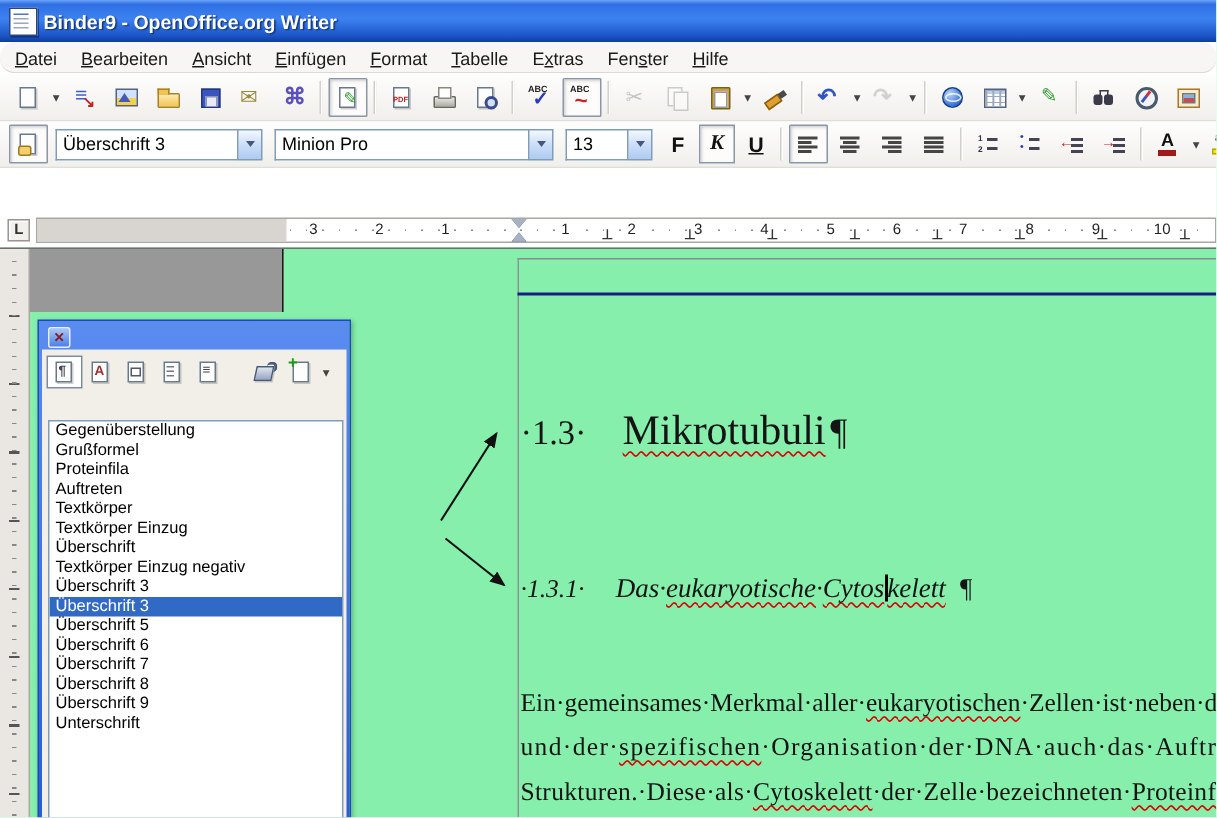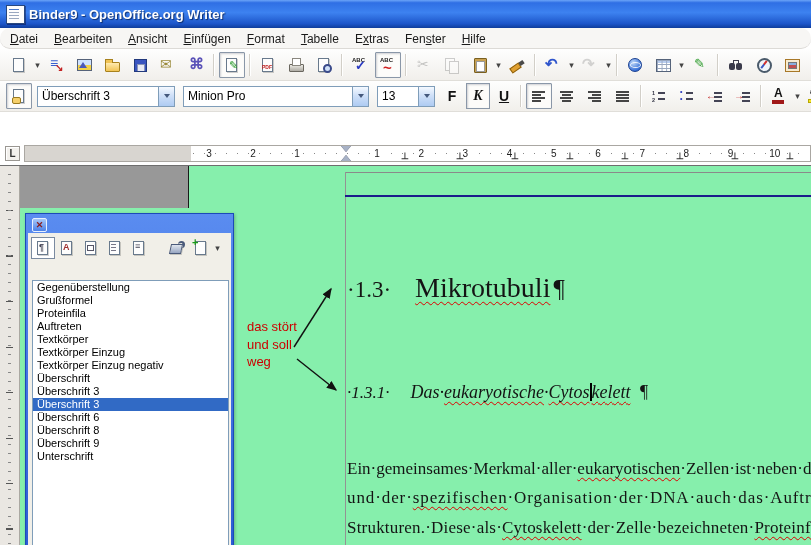--- a/index.html
+++ b/index.html
@@ -398,25 +398,20 @@
     <div class="blue-line"></div>
 
     <div class="doc h1line" id="h1line"><span class="h1num">·1.3·</span><span class="h1gap"></span><span class="h1text"><span class="wavy">Mikrotubuli</span></span><span class="pilcrow1">¶</span></div>
     <div class="doc h2line" id="h2line"><span class="h2num">·1.3.1·</span><span class="h2gap"></span><span class="h2text"><span>Das·</span><span class="wavy">eukaryotische</span><span>·</span><span class="wavy">Cytos</span><span class="cursor"></span><span class="wavy">kelett</span></span><span class="pilcrow2"> ¶</span></div>
     <div id="bodylines">
         <div class="doc bodyline" style="top: 292px; letter-spacing: 0px;"><span>Ein·gemeinsames·Merkmal·aller·</span><span class="wavy">eukaryotischen</span><span>·Zellen·ist·neben·de</span></div>
         <div class="doc bodyline" style="top: 321px; letter-spacing: 0.9px;"><span>und·der·</span><span class="wavy">spezifischen</span><span>·Organisation·der·DNA·auch·das·Auftreten·</span></div>
         <div class="doc bodyline" style="top: 351px; letter-spacing: 0.2px;"><span>Strukturen.·Diese·als·</span><span class="wavy">Cytoskelett</span><span>·der·Zelle·bezeichneten·</span><span class="wavy">Proteinfila</span></div>
       </div>
 
-    <div class="note" id="note" style="color: rgb(204, 0, 0);">
-        <div>das stört</div>
-        <div>und soll</div>
-        <div>weg</div>
-      </div>
     <svg class="arrows" width="811" height="380" viewBox="0 0 811 380">
       <defs>
         <marker id="ah" markerWidth="9" markerHeight="8" refX="6.5" refY="3" orient="auto">
           <path d="M0,0 L7.5,3 L0,6 z" fill="#111"></path>
         </marker>
       </defs>
       <line x1="294" y1="181" x2="331" y2="123" stroke="#111" stroke-width="1.4" marker-end="url(#ah)"></line>
       <line x1="297" y1="193" x2="336" y2="224" stroke="#111" stroke-width="1.4" marker-end="url(#ah)"></line>
     </svg>
     <div class="vruler"></div>
@@ -452,25 +447,27 @@
           </div>
           <span class="pcaret"></span>
         </div>
       <div class="panel-list" id="panel-list">
           <div class="style-item">Gegenüberstellung</div>
           <div class="style-item">Grußformel</div>
           <div class="style-item">Proteinfila</div>
           <div class="style-item">Auftreten</div>
           <div class="style-item">Textkörper</div>
           <div class="style-item">Textkörper Einzug</div>
+          <div class="style-item">Überschrift</div>
           <div class="style-item">Textkörper Einzug negativ</div>
-          <div class="style-item">Überschrift</div>
           <div class="style-item">Überschrift 3</div>
           <div class="style-item selected">Überschrift 3</div>
+          <div class="style-item">Überschrift 5</div>
           <div class="style-item">Überschrift 6</div>
+          <div class="style-item">Überschrift 7</div>
           <div class="style-item">Überschrift 8</div>
           <div class="style-item">Überschrift 9</div>
           <div class="style-item">Unterschrift</div>
         </div>
     </div>
   </div>
 
 </div>
 
 </body></html>

